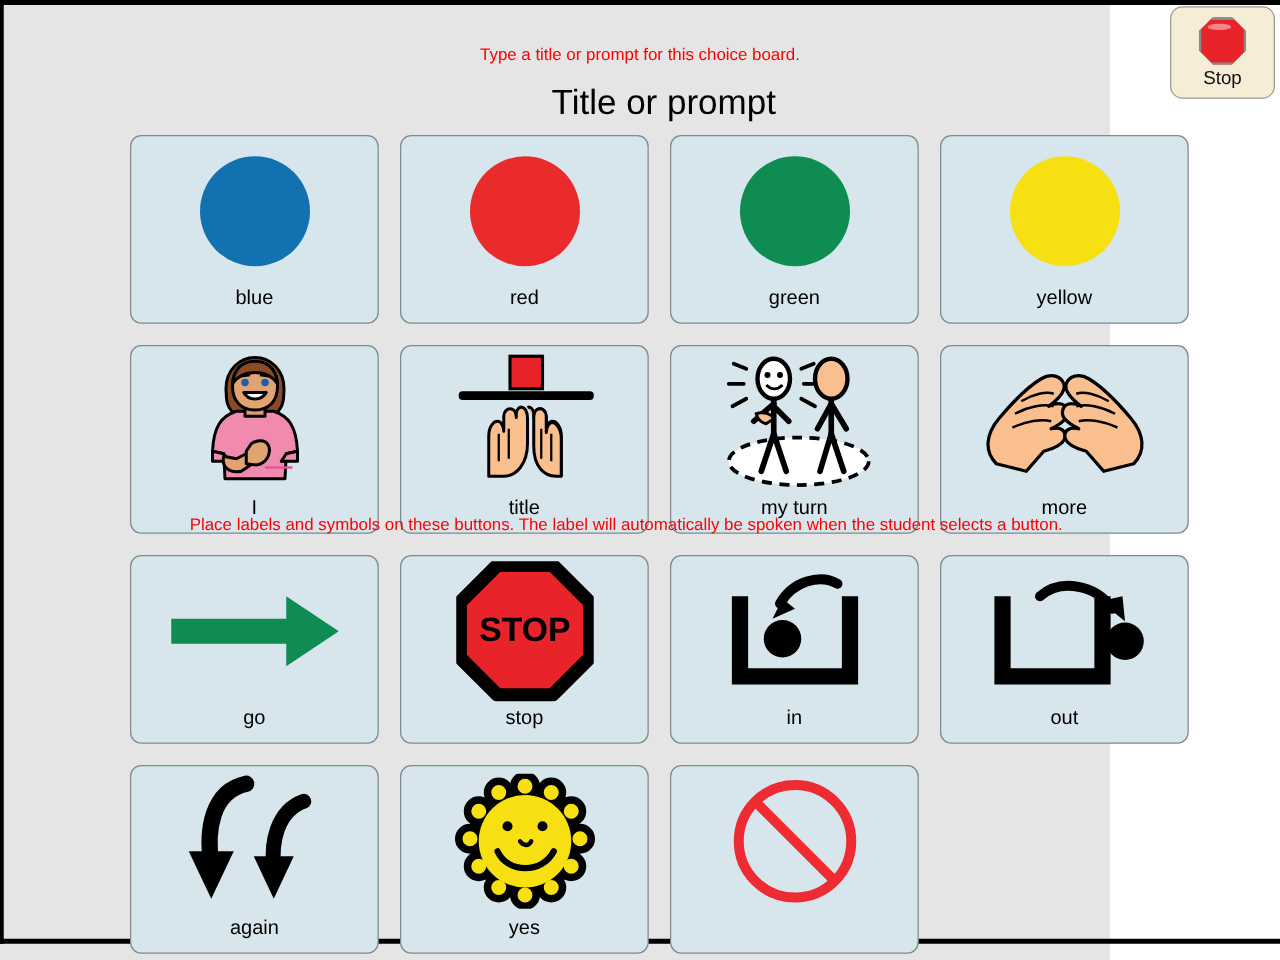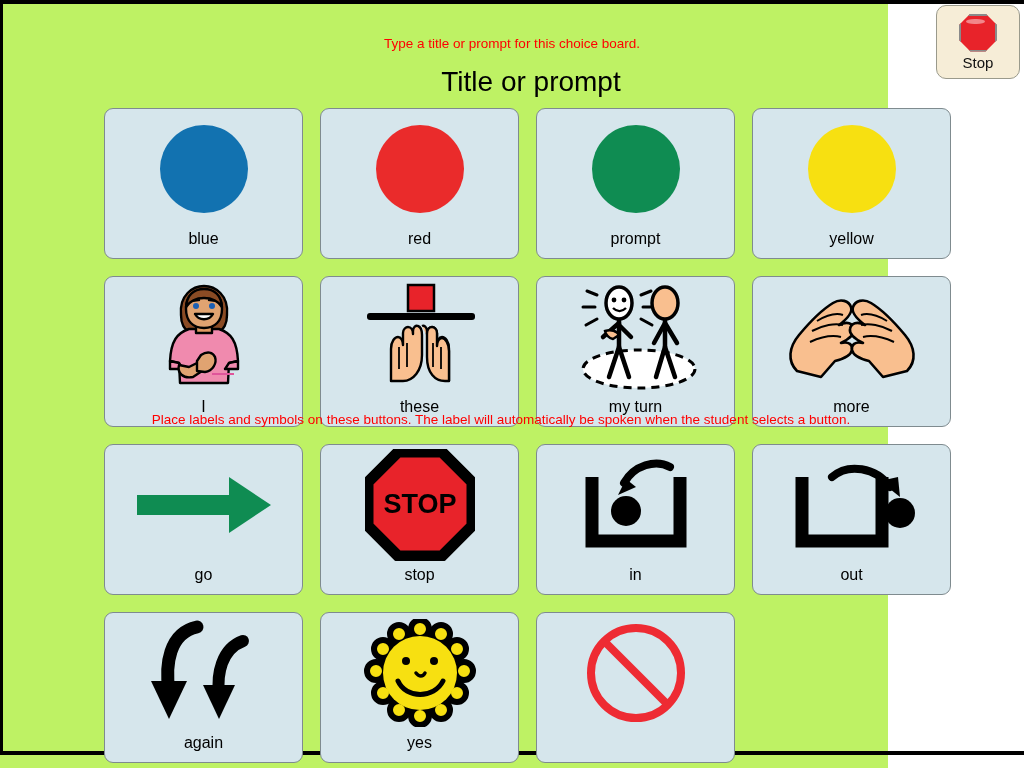--- a/index.html
+++ b/index.html
@@ -14,21 +14,21 @@
     font-family: "Liberation Sans", sans-serif;
     position: relative;
   }
 
   #page {
     position: absolute;
     left: 0;
     top: 0;
     width: 888px;
     height: 768px;
-    background: #bef264;
+    background: #e5e5e5;
   }
 
   
   .frame-top {
     position: absolute;
     left: 0; top: 0;
     width: 1024px; height: 4px;
     background: #000000;
   }
   .frame-bottom {
@@ -192,21 +192,21 @@
       <div class="art">
         <div class="dot" style="width:88px;height:88px;background:#ea2b2b;"></div>
       </div>
       <div class="cap">red</div>
     </div>
 
     <div class="cell">
       <div class="art">
         <div class="dot" style="width:88px;height:88px;background:#0f8c52;"></div>
       </div>
-      <div class="cap">prompt</div>
+      <div class="cap">green</div>
     </div>
 
     <div class="cell">
       <div class="art">
         <div class="dot" style="width:88px;height:88px;background:#f7e011;"></div>
       </div>
       <div class="cap">yellow</div>
     </div>
 
     <div class="cell">
@@ -253,21 +253,21 @@
           </g>
           <g fill="#f9bf8f" stroke="#000" stroke-width="2.4" stroke-linejoin="round">
             <path d="M94 100 L94 70 C94 62 90 57 87 57 C84 57 82 61 82 65 L82 52 C82 48 79 46 77 46 C74 46 72 49 72 53 L72 62 L72 76 C72 92 80 100 90 100 Z"></path>
           </g>
           <g stroke="#000" stroke-width="1.8" fill="none">
             <path d="M44 66 L44 88 M52 62 L52 86"></path>
             <path d="M86 66 L86 88 M78 62 L78 86"></path>
           </g>
         </svg>
       </div>
-      <div class="cap">these</div>
+      <div class="cap">title</div>
     </div>
 
     <div class="cell">
       <div class="art">
         <svg width="150" height="112" viewBox="0 0 150 112">
           <ellipse cx="78" cy="88" rx="56" ry="19" fill="#ffffff" stroke="#000" stroke-width="3" stroke-dasharray="8 6"></ellipse>
 
           <g stroke="#000" stroke-width="4.5" fill="none" stroke-linecap="round">
             <path d="M58 34 L58 66"></path>
             <path d="M58 66 L48 96 M58 66 L68 96"></path>

